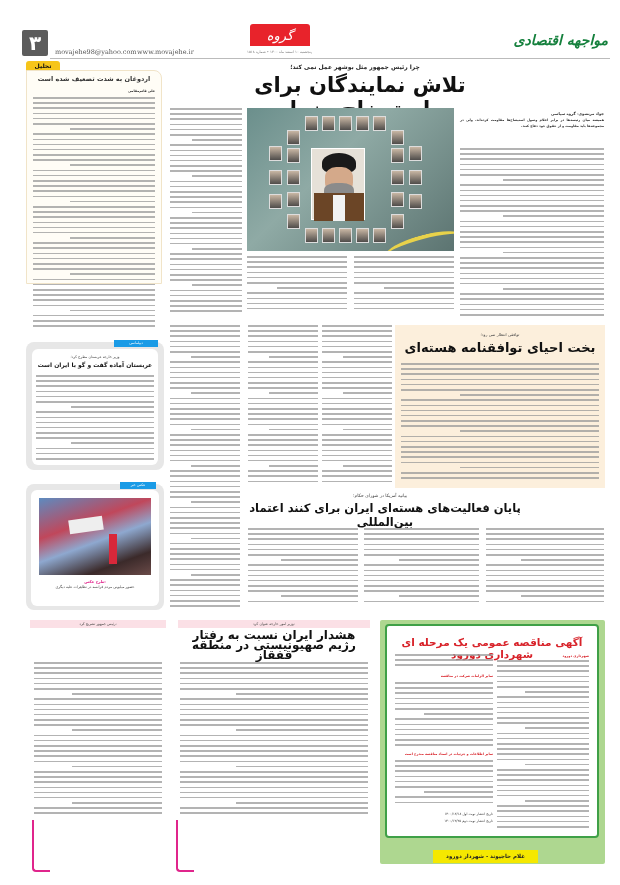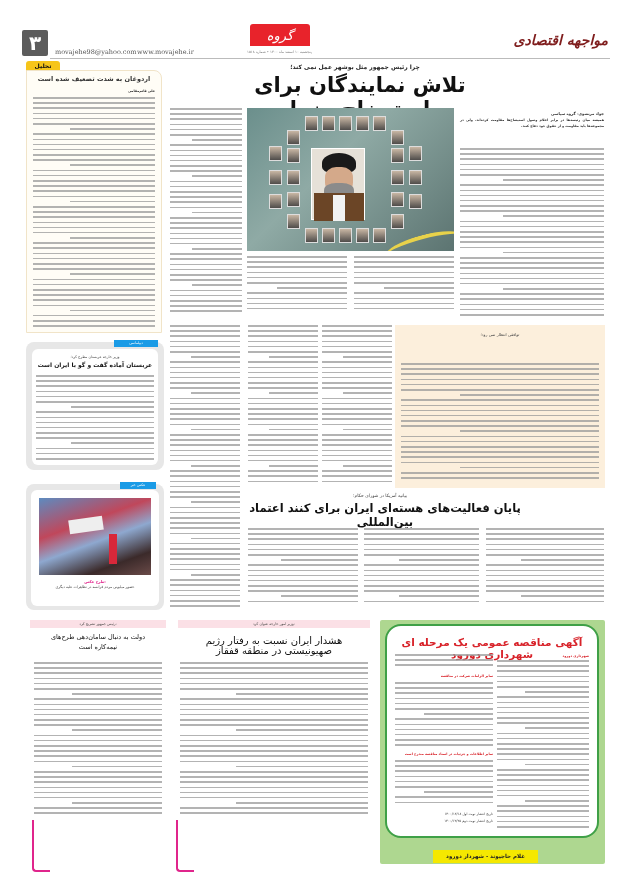--- a/index.html
+++ b/index.html
@@ -10,24 +10,24 @@
 .lines i{display:block;height:1.6px;background:#9a9a9a;margin-bottom:3.6px;opacity:.75}
 .lines i:nth-child(7n){width:70%;margin-right:0;margin-left:auto}
 
 #masthead{left:22px;top:24px;width:596px;height:36px}
 .page-num{position:absolute;left:0;top:6px;width:26px;height:26px;background:#5c5c5c;color:#fff;font-size:20px;font-weight:bold;display:flex;align-items:center;justify-content:center;border-radius:2px}
 .hdr-rule{position:absolute;left:28px;top:34px;width:560px;height:1px;background:#bbb}
 .email,.web{position:absolute;top:24px;font-size:6.5px;color:#555;font-family:"DejaVu Serif",serif}
 .email{left:33px}.web{left:115px}
 .date{position:absolute;left:225px;top:26px;font-size:3.6px;color:#777}
 .section-tab{position:absolute;left:228px;top:0;width:60px;height:22px;background:#e8232b;border-radius:3px 3px 0 0;color:#fff;font-size:13px;font-style:italic;display:flex;align-items:center;justify-content:center;font-family:"DejaVu Serif",serif}
-.logo{position:absolute;right:10px;top:8px;font-size:14px;font-weight:bold;color:#7f1d1d;font-style:italic;font-family:"DejaVu Serif",serif}
+.logo{position:absolute;right:10px;top:8px;font-size:14px;font-weight:bold;color:#15803d;font-style:italic;font-family:"DejaVu Serif",serif}
 
 .tahlil-tag{left:26px;top:61px;width:34px;height:10px;background:#f6c51a;border-radius:3px 3px 0 0;font-size:6px;font-weight:bold;color:#111;text-align:center;line-height:10px}
-.tahlil-box{left:26px;top:70px;width:136px;height:263px;border:1px solid #f1e4c8;background:#fffdf6;border-radius:0 8px 0 0}
+.tahlil-box{left:26px;top:70px;width:136px;height:214px;border:1px solid #f1e4c8;background:#fffdf6;border-radius:0 8px 0 0}
 .tahlil-title{position:absolute;top:4px;width:100%;text-align:center;font-size:6.5px;font-weight:bold;color:#333}
 .box-gray{background:#e7e7e7;border-radius:8px}
 .box-inner{background:#fff;border-radius:6px}
 .blue-tag{background:#1a9be6;color:#fff;font-size:3.5px;text-align:center;line-height:7px}
 .kicker{font-size:3.6px;color:#444;text-align:center}
 .headline{font-weight:bold;color:#111;text-align:center;direction:rtl}
 
 .main-kicker{left:290px;top:63px;width:130px;font-size:6px;font-weight:bold;text-align:center}
 .main-headline{left:215px;top:73px;width:290px;font-size:21px;text-align:center}
 .main-photo{left:247px;top:108px;width:207px;height:143px;background:linear-gradient(135deg,#6b8f8c 0%,#8faaa5 40%,#5c7471 100%);overflow:hidden}
@@ -37,21 +37,21 @@
 .byline{left:460px;top:111px;width:144px}
 .byline-title{font-size:3.8px;font-weight:bold;color:#333;text-align:right;margin-bottom:2px}
 
 .nuclear-box{left:395px;top:325px;width:210px;height:163px;background:#fcefdc}
 .nuke-kicker{position:absolute;top:7px;width:100%;font-size:4px;text-align:center;color:#444}
 .nuke-headline{position:absolute;top:15px;width:100%;font-size:13px;text-align:center}
 .sec2-kicker{left:290px;top:493px;width:180px;font-size:4.5px;text-align:center;color:#444}
 .sec2-headline{left:230px;top:501px;width:310px;font-size:11.5px;text-align:center}
 
 .ad-outer{left:380px;top:620px;width:225px;height:244px;background:#aed790;border-radius:2px}
-.ad-inner{position:absolute;left:5px;top:4px;width:214px;height:214px;background:#fff;border:2px solid #3fa047;border-radius:16px}
+.ad-inner{position:absolute;left:5px;top:4px;width:214px;height:214px;background:#fff;border:2px solid #3fa047;border-radius:4px}
 .ad-title{position:absolute;top:10px;width:100%;text-align:center;color:#d8232a;font-size:10.5px;font-weight:bold}
 .ad-sign{position:absolute;left:53px;top:230px;width:105px;height:13px;background:#f5e800;font-size:5.5px;font-weight:bold;text-align:center;line-height:13px;color:#222}
 
 .pink-box{background:#fff;border-radius:4px}
 .pink-kicker{background:#fbe0e6;height:8px;font-size:3.6px;text-align:center;line-height:8px;color:#444}
 .pink-corner{position:absolute;width:18px;height:60px;border-left:2px solid #e0258c;border-bottom:2px solid #e0258c;border-radius:0 0 0 4px}
 .caption-pink{color:#e0258c;font-size:3.8px;font-weight:bold;text-align:center}
 </style>
 </head>
 <body>
@@ -303,20 +303,21 @@
     <i></i>
     <i></i>
     <i></i>
     <i></i>
     <i></i>
     <i></i>
 </div>
 
 <section class="abs nuclear-box">
   <div class="nuke-kicker">توافقی انتظار نمی رود؛</div>
+  <h2 class="headline nuke-headline">بخت احیای توافقنامه هسته‌ای</h2>
   <div class="lines" style="left:6px;right:6px;top:38px;height:120px">
     <i></i>
       <i></i>
       <i></i>
       <i></i>
       <i></i>
       <i></i>
       <i></i>
       <i></i>
       <i></i>
@@ -509,21 +510,20 @@
     <i></i>
     <i></i>
     <i></i>
     <i></i>
     <i></i>
     <i></i>
 </div>
 
 <section class="abs pink-box" style="left:30px;top:620px;width:136px;height:210px">
   <div class="pink-kicker">رئیس جمهور تشریح کرد:</div>
-  <h3 class="headline" style="font-size:6.5px;margin:4px 10px 0;line-height:10px;font-weight:normal">دولت به دنبال سامان‌دهی طرح‌های نیمه‌کاره است</h3>
   <div class="lines" style="left:4px;right:4px;top:42px;height:160px">
     <i></i>
       <i></i>
       <i></i>
       <i></i>
       <i></i>
       <i></i>
       <i></i>
       <i></i>
       <i></i>
@@ -547,21 +547,21 @@
       <i></i>
       <i></i>
       <i></i>
       <i></i>
   </div>
   <div class="pink-corner" style="left:2px;top:200px;height:52px"></div>
 </section>
 
 <section class="abs pink-box" style="left:174px;top:620px;width:200px;height:210px">
   <div class="pink-kicker" style="margin:0 4px">وزیر امور خارجه عنوان کرد:</div>
-  <h3 class="headline" style="font-size:10px;margin:8px 14px 0;line-height:10px;font-weight:normal">هشدار ایران نسبت به رفتار رژیم صهیونیستی در منطقه قفقاز</h3>
+  <h3 class="headline" style="font-size:12px;margin:2px 14px 0;line-height:10px;font-weight:bold">هشدار ایران نسبت به رفتار رژیم صهیونیستی در منطقه قفقاز</h3>
   <div class="lines" style="left:6px;right:6px;top:42px;height:160px">
     <i></i>
       <i></i>
       <i></i>
       <i></i>
       <i></i>
       <i></i>
       <i></i>
       <i></i>
       <i></i>

